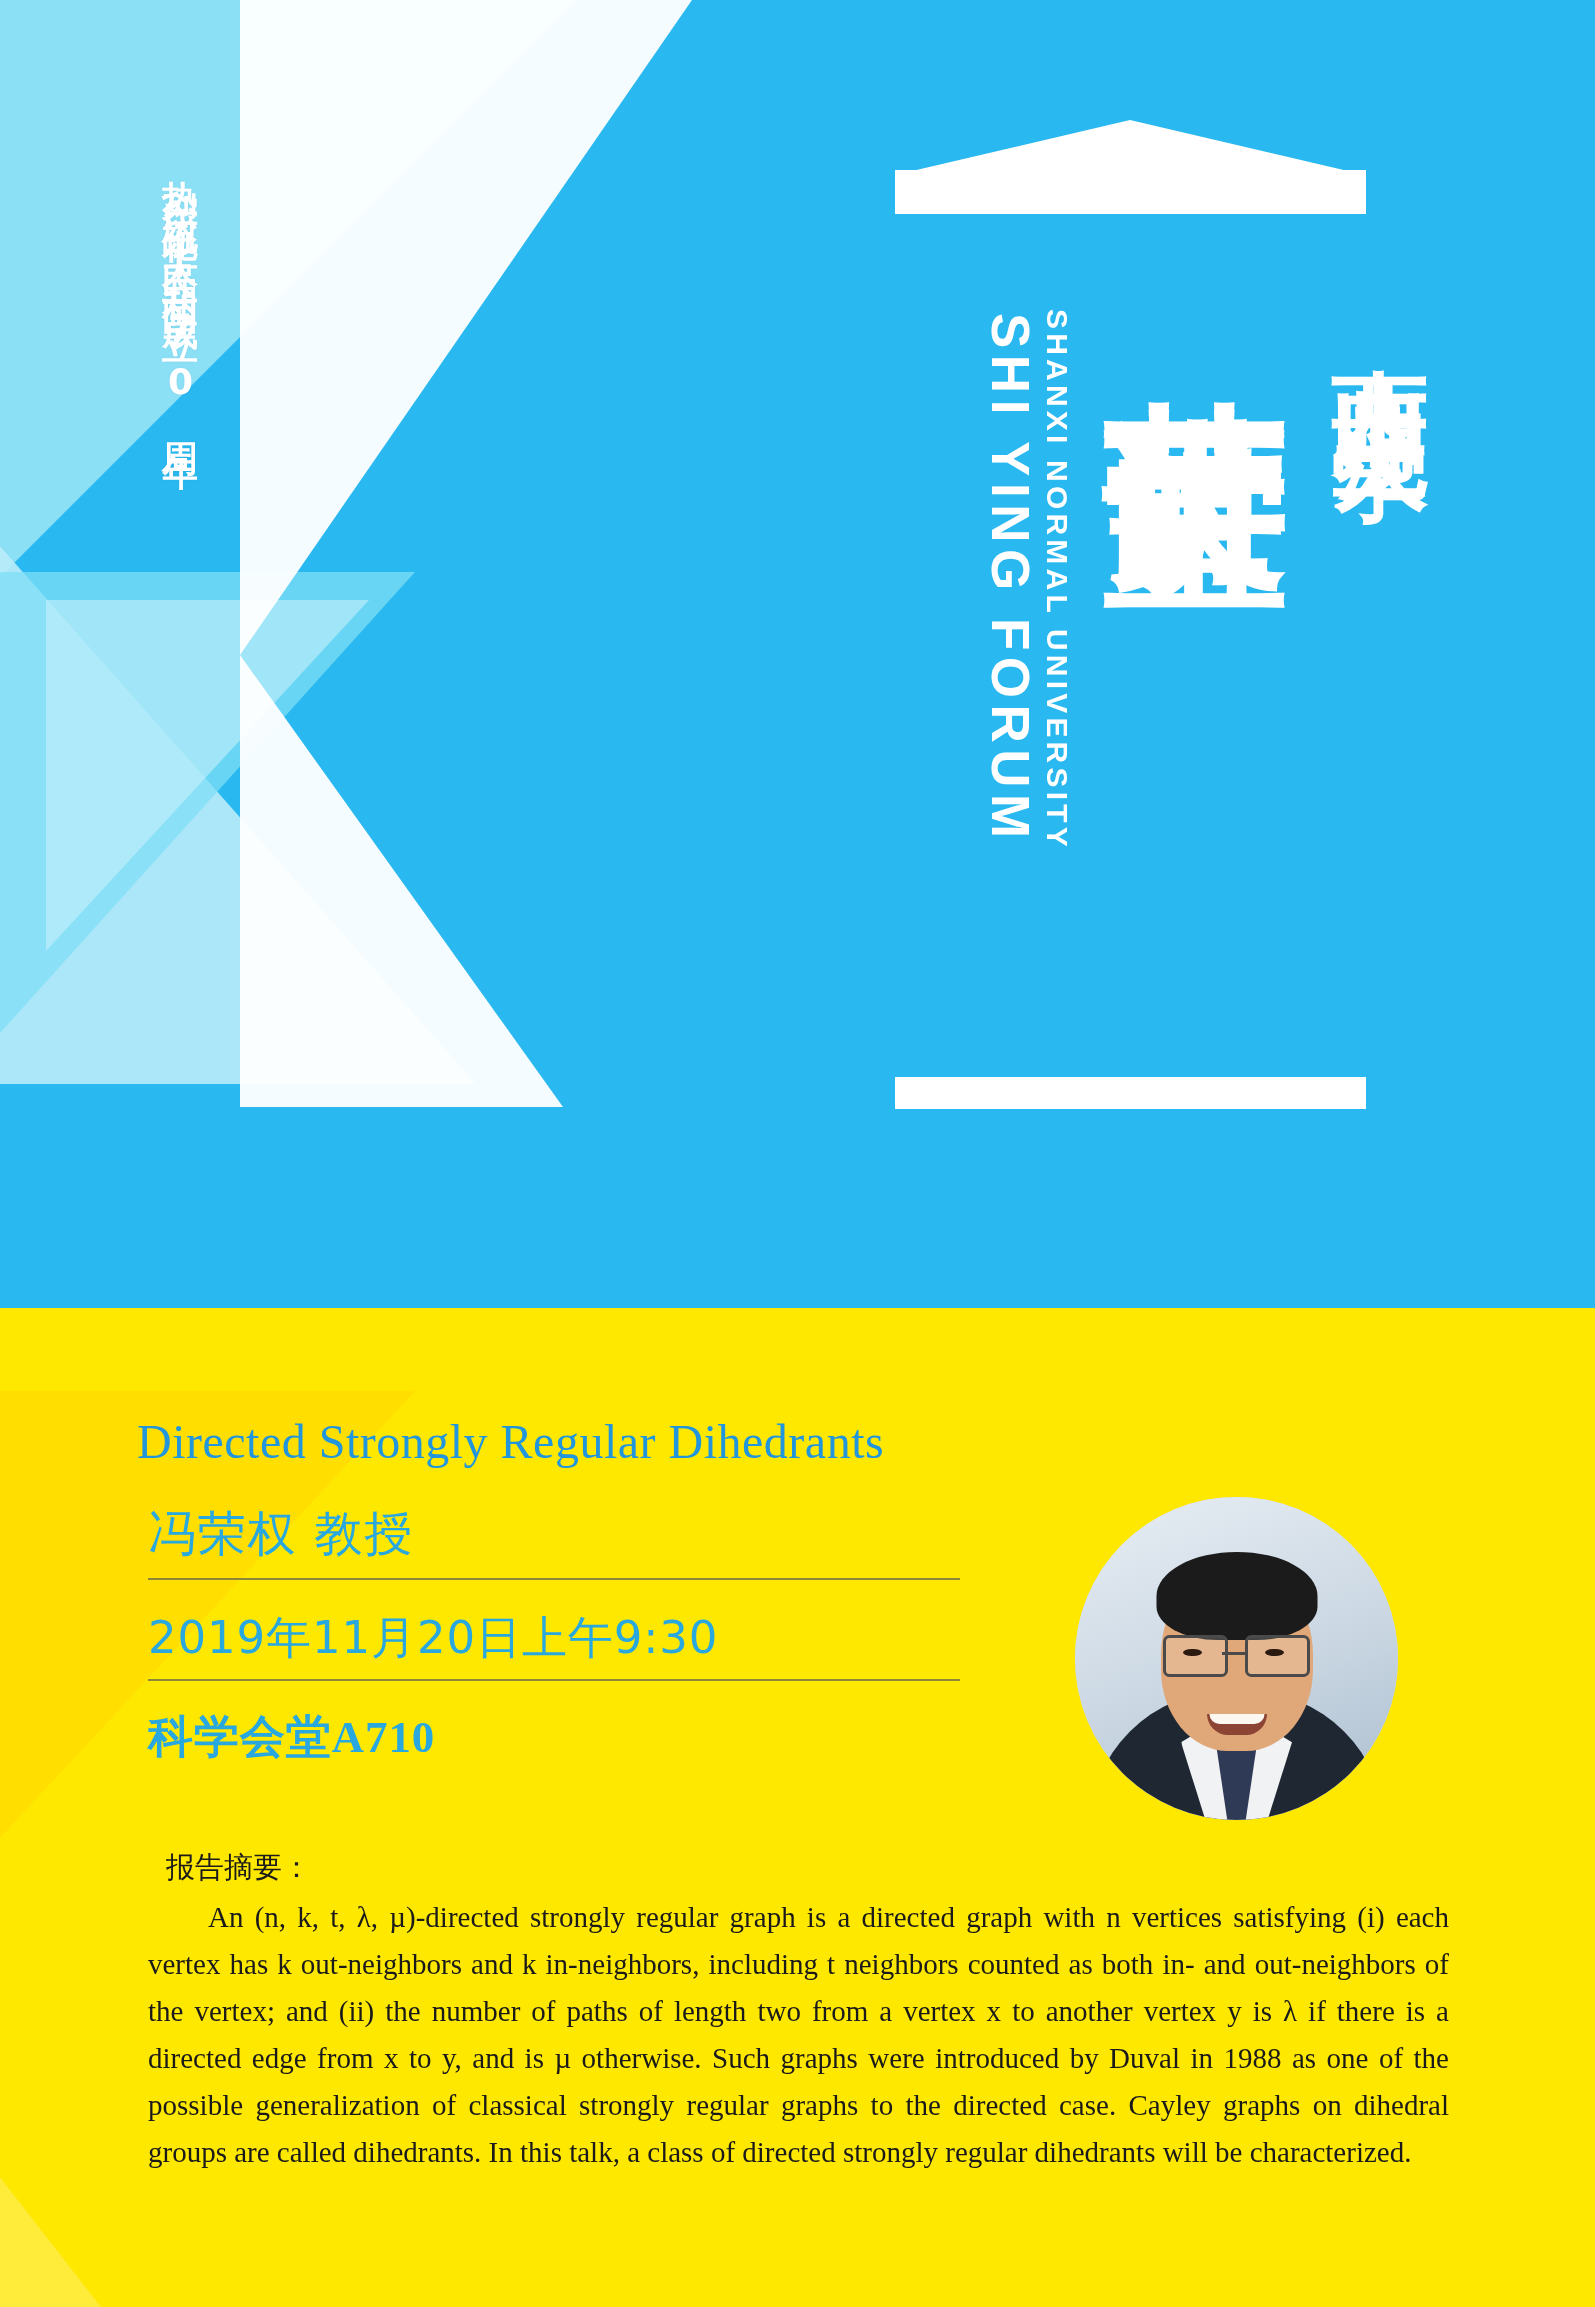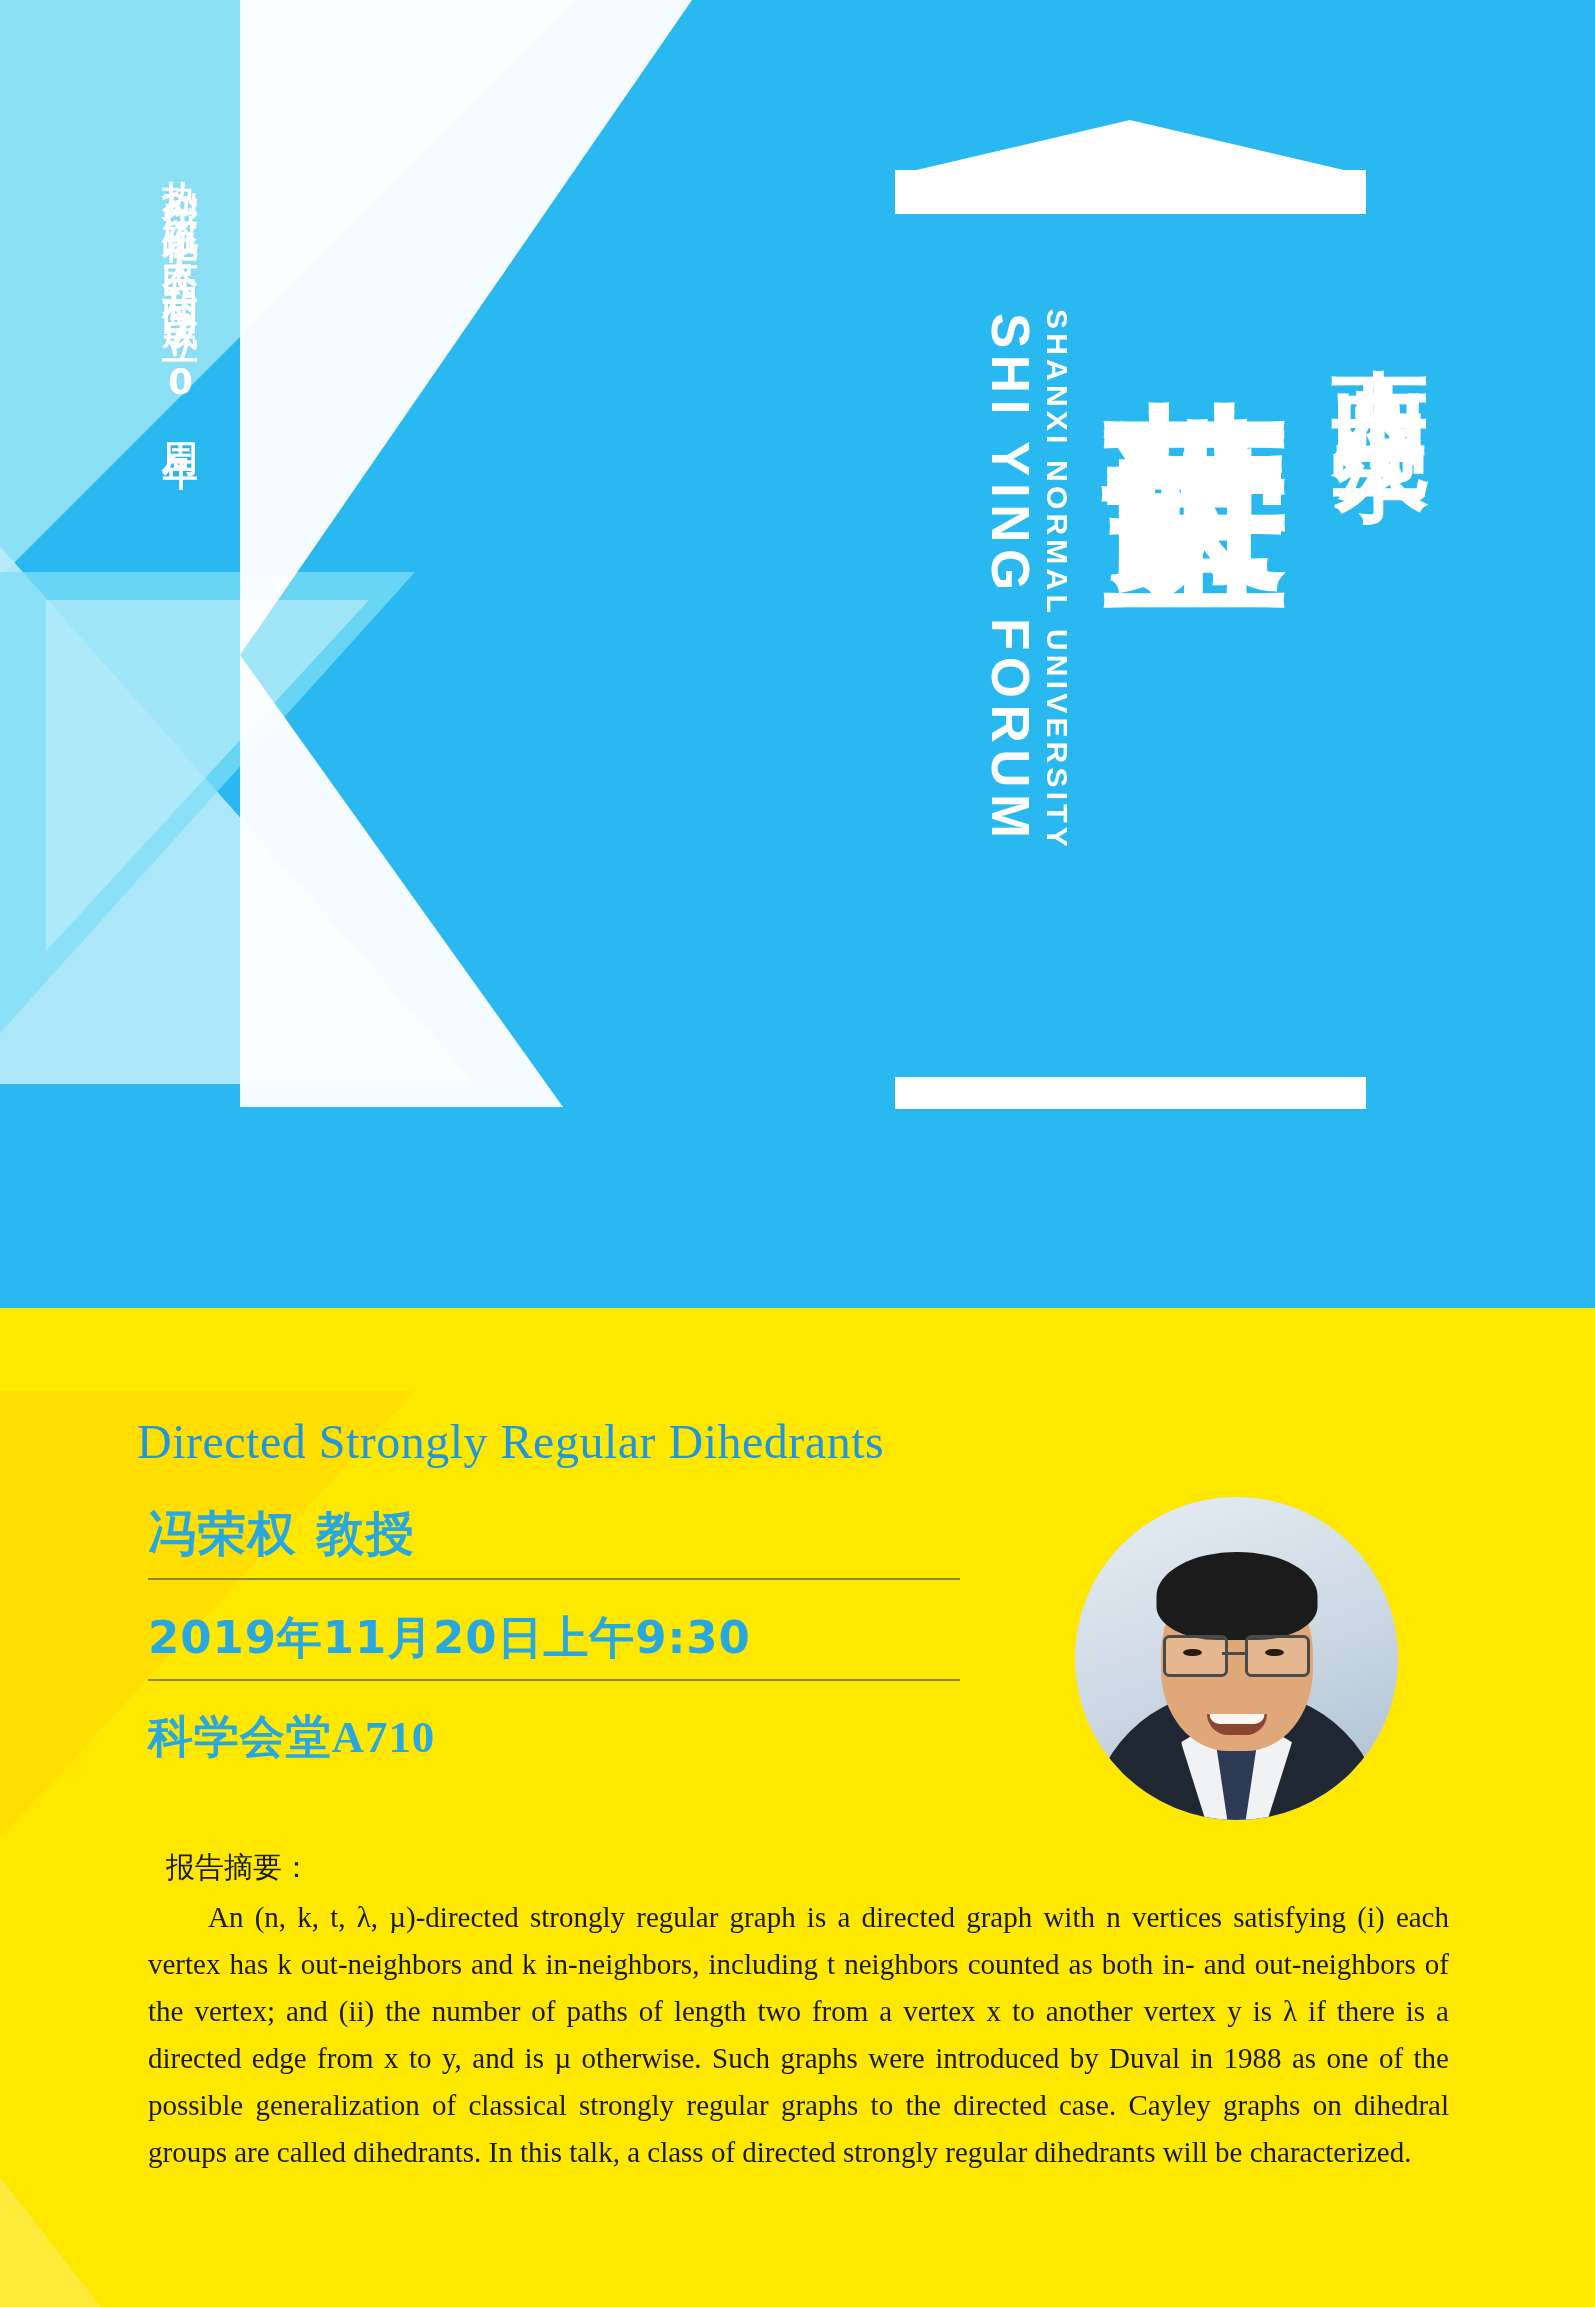--- a/index.html
+++ b/index.html
@@ -220,41 +220,41 @@
     font-size: 48px;
     color: #2196dd;
     letter-spacing: 0.5px;
   }
   .speaker {
     position: absolute;
     top: 194px;
     left: 148px;
     font-family: "DejaVu Sans", sans-serif;
     font-size: 48px;
-    font-weight: bold;
+    font-weight: normal;
     color: #29a8e0;
     letter-spacing: 1.8px;
     text-align: center;
   }
   .rule-1 {
     position: absolute;
     top: 270px;
     left: 148px;
     width: 812px;
     height: 1.8px;
     background: #6f6f4a;
     opacity: 0.8;
   }
   .datetime {
     position: absolute;
     top: 300px;
     left: 148px;
     font-family: "DejaVu Sans", sans-serif;
     font-size: 45px;
-    font-weight: bold;
+    font-weight: normal;
     color: #29a8e0;
     letter-spacing: 0.9px;
   }
   .rule-2 {
     position: absolute;
     top: 371px;
     left: 148px;
     width: 812px;
     height: 1.8px;
     background: #6f6f4a;

